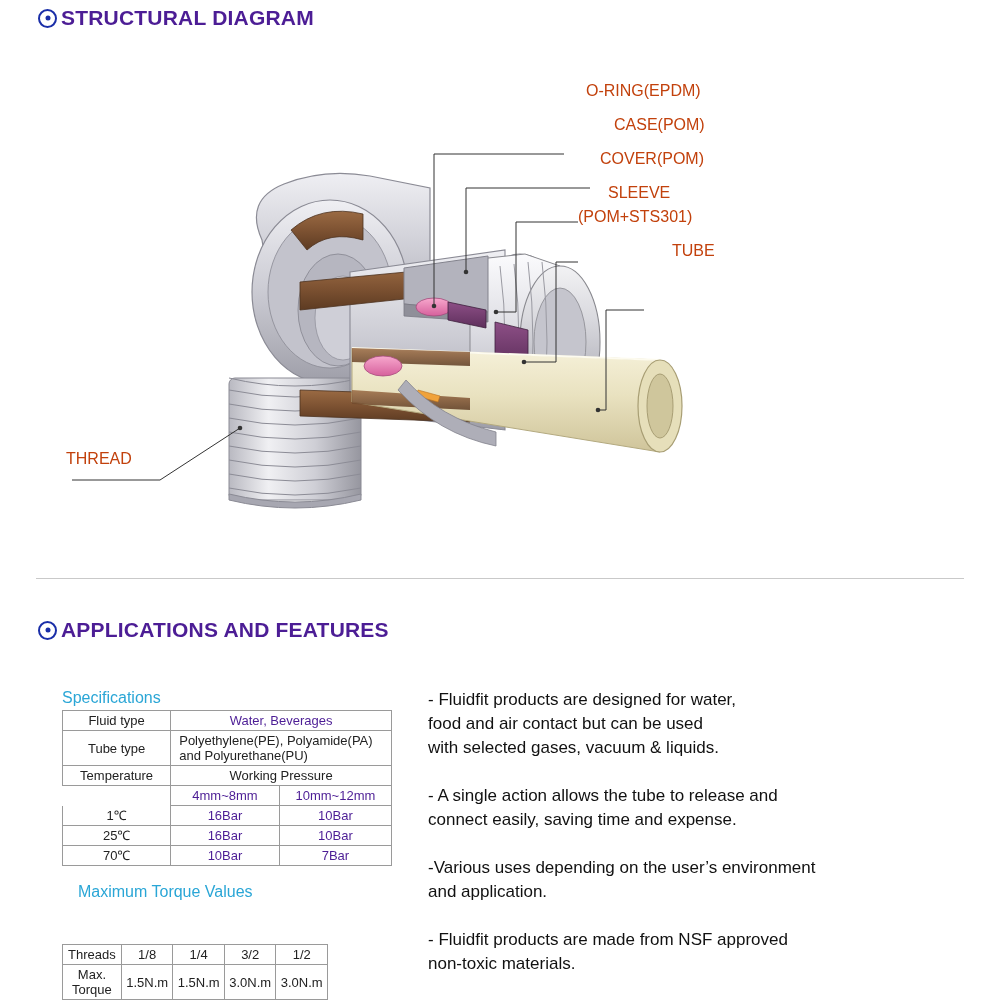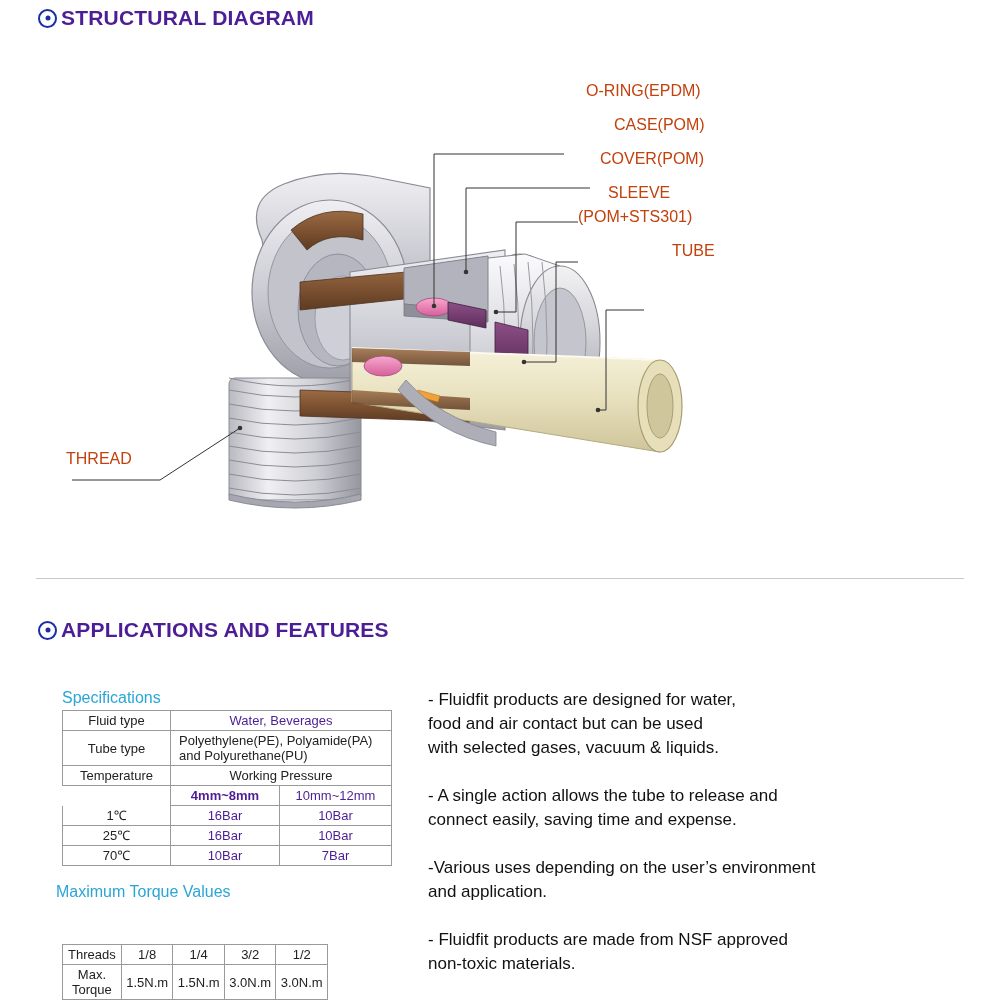--- a/index.html
+++ b/index.html
@@ -82,21 +82,21 @@
 
   
   .table-title {
     position: absolute;
     color: #2aa6d6;
     font-size: 16px;
     white-space: nowrap;
     line-height: 19px;
   }
   #spec-title { left: 62px; top: 688px; }
-  #torque-title { left: 56px; top: 882px; text-align: right; }
+  #torque-title { left: 78px; top: 882px; text-align: right; }
 
   table.spec {
     position: absolute;
     border-collapse: collapse;
     font-size: 13px;
     color: #222;
   }
   table.spec td {
     border: 1px solid #9a9a9a;
     padding: 2px 4px;
@@ -294,21 +294,21 @@
     <td>Tube type</td>
     <td colspan="2" style="white-space:pre-line; text-align:left; padding-left:8px;">Polyethylene(PE), Polyamide(PA)
 and Polyurethane(PU)</td>
   </tr>
   <tr>
     <td>Temperature</td>
     <td colspan="2">Working Pressure</td>
   </tr>
   <tr>
     <td style="border-left:1px solid transparent; border-bottom:1px solid transparent; background:#fff;"></td>
-    <td class="blue" style="width:111px;font-weight:bold;">4mm~8mm</td>
+    <td class="blue" style="width:111px;">4mm~8mm</td>
     <td class="blue" style="width:111px;">10mm~12mm</td>
   </tr>
   <tr>
     <td>1℃</td>
     <td class="blue">16Bar</td>
     <td class="blue">10Bar</td>
   </tr>
   <tr>
     <td>25℃</td>
     <td class="blue">16Bar</td>

